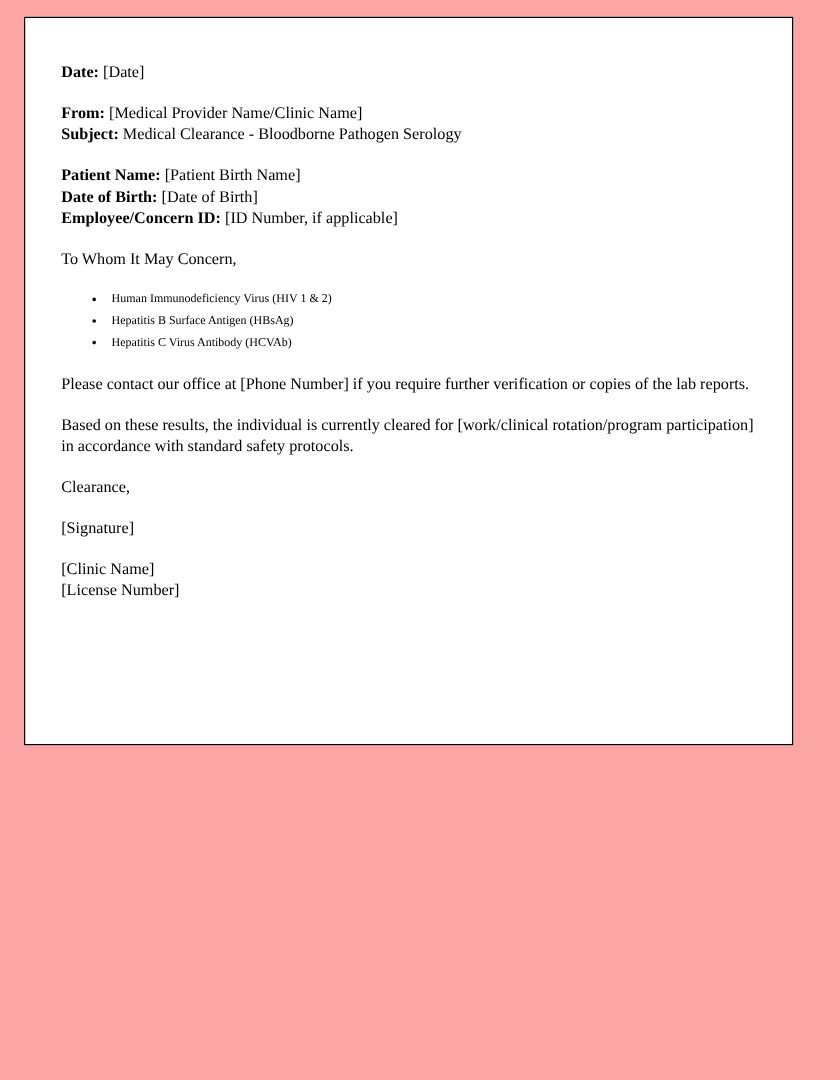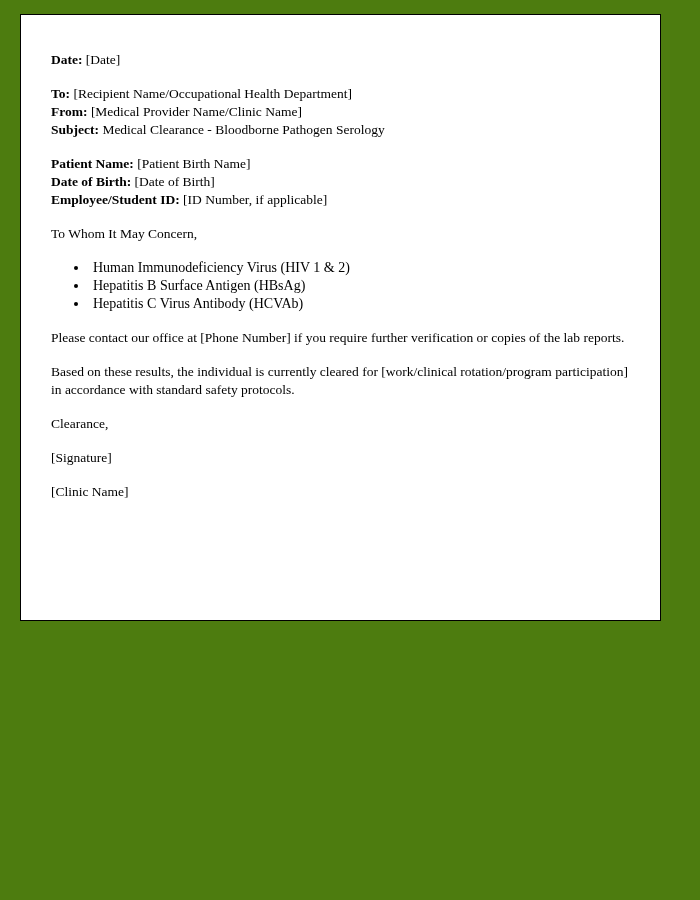--- a/index.html
+++ b/index.html
@@ -8,21 +8,21 @@
     padding: 0;
     background: #ffffff;
     width: 700px;
     height: 900px;
     font-family: "Liberation Serif", "DejaVu Serif", serif;
     color: #000000;
   }
   .page-wrap {
     width: 700px;
     height: 900px;
-    background: #4d7c0f;
+    background: #fca5a5;
   }
   .letter-frame {
     position: absolute;
     left: 20px;
     top: 14px;
     width: 641px;
     height: 607px;
     border: 1px solid #000000;
     background: #ffffff;
     padding: 36px 30px 20px 30px;
@@ -35,57 +35,57 @@
   }
   .block-gap {
     margin-bottom: 16px;
   }
   .field-line b {
     font-weight: bold;
   }
   ul.bullet-list {
     margin: 0 0 16px 0;
     padding-left: 38px;
-    font-size: 14px;
+    font-size: 10px;
     line-height: 18px;
   }
   ul.bullet-list li {
     margin: 0;
     padding-left: 4px;
   }
 </style>
 </head>
 <body>
 
 <div class="page-wrap">
   <div class="letter-frame">
 
     <p class="line field-line block-gap"><b>Date:</b> <span>[Date]</span></p>
 
-    <p class="line field-line"><b>To:</b> <span>[Recipient Name/Occupational Health Department]</span></p>
     <p class="line field-line"><b>From:</b> <span>[Medical Provider Name/Clinic Name]</span></p>
     <p class="line field-line block-gap"><b>Subject:</b> <span>Medical Clearance - Bloodborne Pathogen Serology</span></p>
 
     <p class="line field-line"><b>Patient Name:</b> <span>[Patient Birth Name]</span></p>
     <p class="line field-line"><b>Date of Birth:</b> <span>[Date of Birth]</span></p>
-    <p class="line field-line block-gap"><b>Employee/Student ID:</b> <span>[ID Number, if applicable]</span></p>
+    <p class="line field-line block-gap"><b>Employee/Concern ID:</b> <span>[ID Number, if applicable]</span></p>
 
     <p class="para block-gap">To Whom It May Concern,</p>
 
 
     <ul class="bullet-list">
       <li>Human Immunodeficiency Virus (HIV 1 &amp; 2)</li>
       <li>Hepatitis B Surface Antigen (HBsAg)</li>
       <li>Hepatitis C Virus Antibody (HCVAb)</li>
     </ul>
 
     <p class="para block-gap">Please contact our office at [Phone Number] if you require further verification or copies of the lab reports.</p>
 
     <p class="para block-gap">Based on these results, the individual is currently cleared for [work/clinical rotation/program participation] in accordance with standard safety protocols.</p>
 
     <p class="para block-gap">Clearance,</p>
 
     <p class="para block-gap">[Signature]</p>
 
     <p class="para">[Clinic Name]</p>
+    <p class="para">[License Number]</p>
 
   </div>
 </div>
 
 </body></html>

